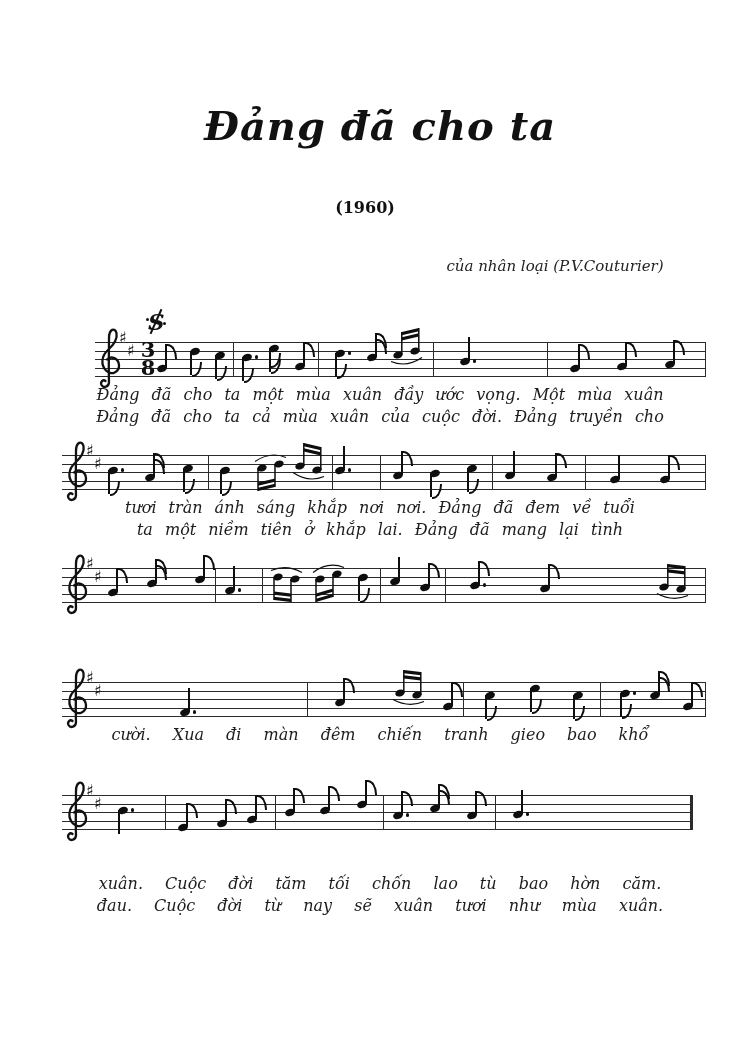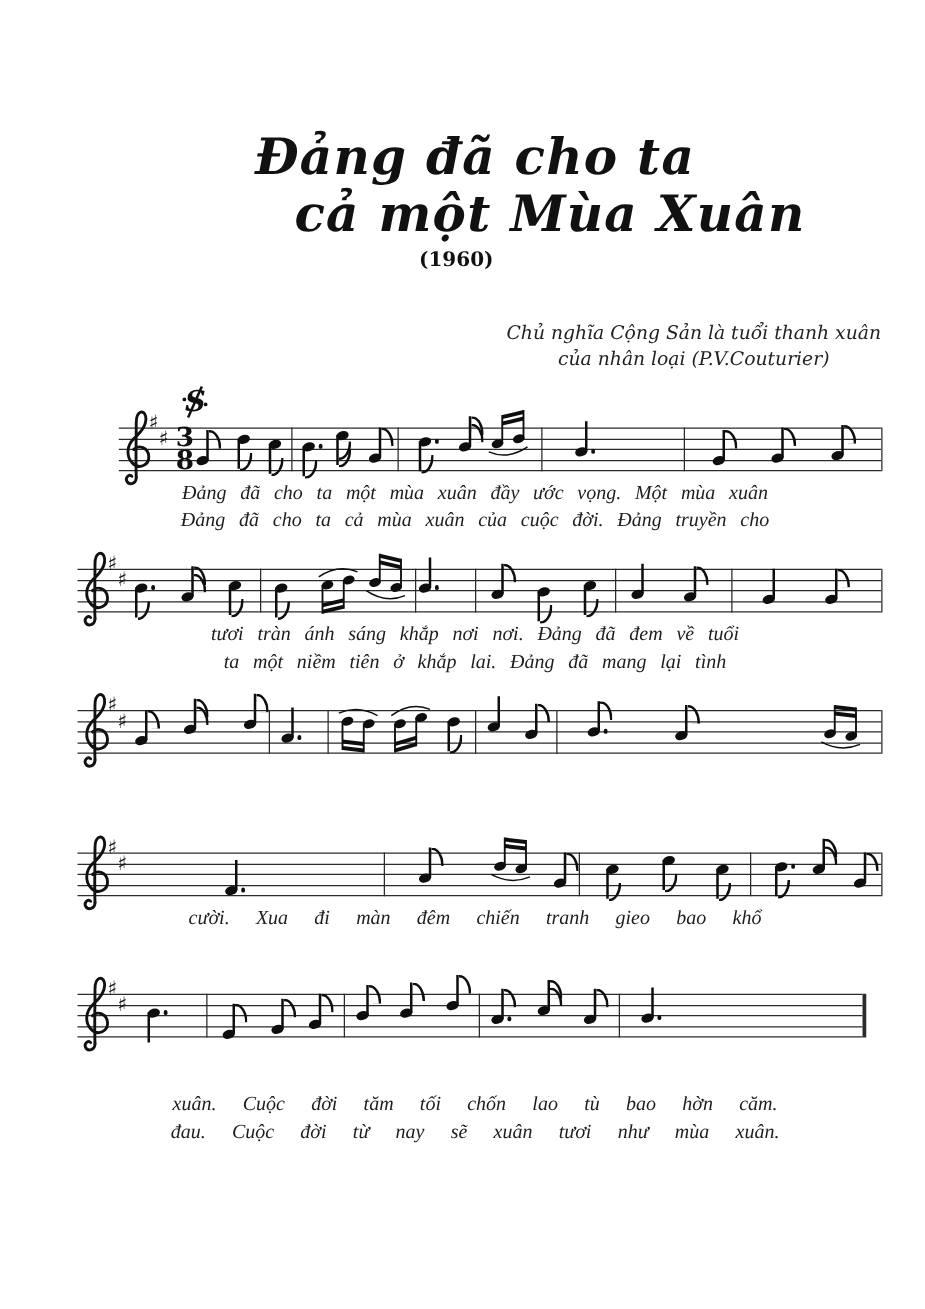--- a/index.html
+++ b/index.html
@@ -37,34 +37,32 @@
   .fd{border-right:2.6px solid #0e0e0e;border-bottom:2.2px solid #0e0e0e;border-radius:0 0 95% 0;}
   .ndot{position:absolute;width:3.6px;height:3.6px;background:#0e0e0e;border-radius:50%;}
   .shp{position:absolute;font-family:"DejaVu Sans",sans-serif;font-size:16px;line-height:16px;
        font-weight:bold;color:#111;}
   .tsig{position:absolute;width:16px;font-weight:bold;font-size:21px;line-height:17.5px;
         text-align:center;color:#111;}
   .clef{position:absolute;}
   
   .lyr{position:absolute;left:70px;width:620px;text-align:center;}
   .lyr p{margin:0;font-style:italic;font-size:16px;line-height:21.5px;color:#1d1d1d;
-         word-spacing:7px;font-family:Liberation Serif, serif;}
+         word-spacing:7px;}
   .lyr.sparse p{word-spacing:17px;}
 </style>
 </head>
 <body>
 
 <div class="page">
 
   <div class="title1">Đảng đã cho ta</div>
-  <div class="title2">cả một Mùa Xuân</div>
   <div class="year">(1960)</div>
 
   <div class="epi">
-    <div>Chủ nghĩa Cộng Sản là tuổi thanh xuân</div>
     <div>của nhân loại (P.V.Couturier)</div>
   </div>
 
   <div class="segno">
       <i class="sd sd1"></i>
       <i class="sd sd2"></i>
     </div>
 
   <div id="score">
       <div class="staff" style="left: 95px; top: 320px; width: 610px;">

